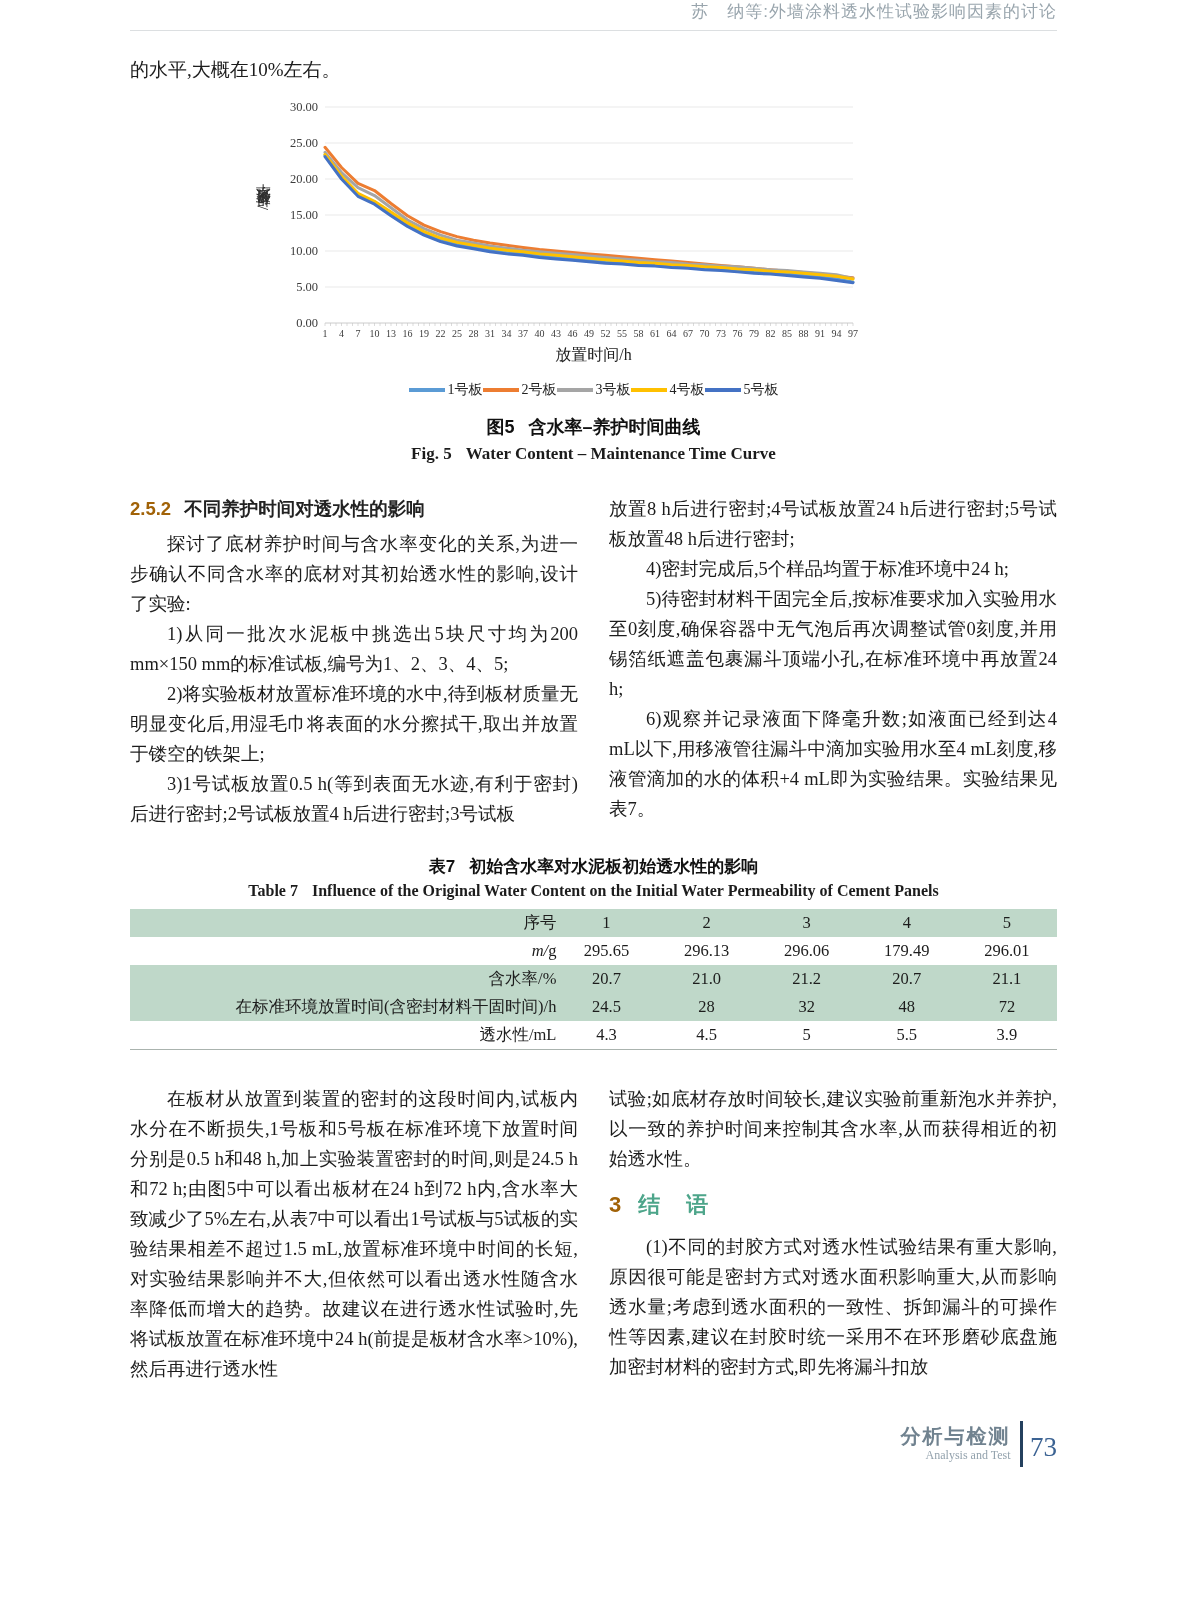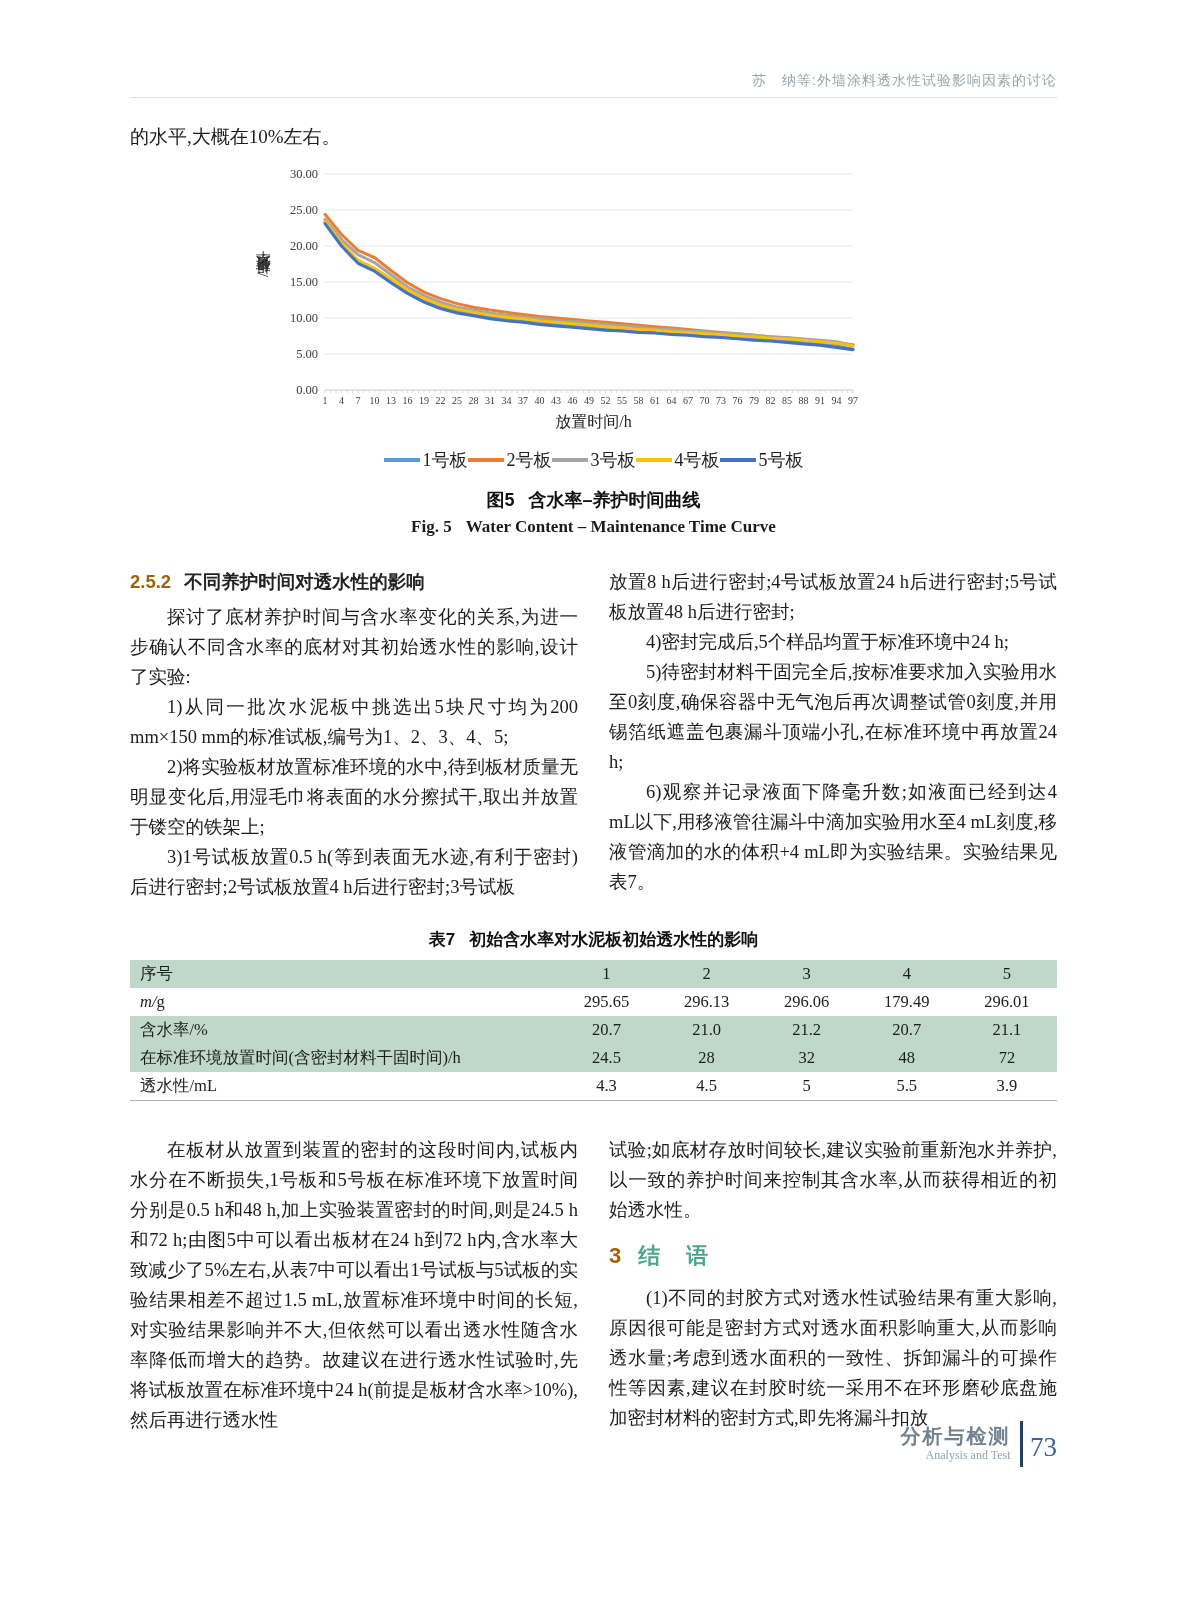--- a/index.html
+++ b/index.html
@@ -5,41 +5,41 @@
   html,body{margin:0;padding:0;}
   body{
     width:1187px;height:1600px;background:#ffffff;position:relative;
     font-family:"Liberation Serif","DejaVu Serif",serif;color:#1c1c1c;
     -webkit-font-smoothing:antialiased;
   }
   .page{padding:0 130px;}
 
   
   .running-head{
-    padding-top:72px;text-align:right;
+    text-align:right;
     font-family:"Liberation Sans","DejaVu Sans",sans-serif;
-    font-size:14px;color:#99a5ad;letter-spacing:1px;
+    font-size:17px;color:#99a5ad;letter-spacing:1px;
   }
   .head-rule{border:none;border-top:1.5px solid #dcdfe1;margin:7px 0 0;}
 
   .intro{font-size:19px;line-height:30px;margin:24px 0 0;}
 
   
   .chart-block{margin-top:10px;}
   .chart-flex{width:680px;margin:0 auto;display:flex;align-items:center;}
   .y-title{
     writing-mode:vertical-rl;transform:rotate(180deg);
     font-size:15px;color:#2f2f2f;letter-spacing:2px;height:220px;
     text-align:center;margin-bottom:30px;
   }
   .xtick{font-size:10px;fill:#3c3c3c;font-family:"Liberation Serif",serif;}
   .ytick{font-size:12.5px;fill:#3c3c3c;font-family:"Liberation Serif",serif;}
   .x-title{text-align:center;font-size:16px;margin-top:0px;color:#222;}
   .legend{display:flex;justify-content:center;margin-top:15px;}
-  .legend-item{display:flex;align-items:center;font-size:18px;color:#222;}
+  .legend-item{display:flex;align-items:center;font-size:14px;color:#222;}
   .legend-swatch{display:inline-block;width:36px;height:3.5px;margin-right:3px;}
   .fig-cap-zh{
     text-align:center;font-family:"Liberation Sans","DejaVu Sans",sans-serif;
     font-weight:bold;font-size:18px;margin-top:16px;color:#111;
   }
   .fig-cap-en{text-align:center;font-weight:bold;font-size:17px;margin-top:5px;}
   .cap-label{margin-right:14px;}
   .fig-cap-en .cap-label{}
 
   
@@ -67,21 +67,21 @@
   }
   .tab-cap-en{text-align:center;font-weight:bold;font-size:16px;margin-top:4px;}
   table.data-table{
     width:100%;border-collapse:collapse;margin-top:9px;
     border-bottom:1px solid #aab3ae;
   }
   .data-table td{
     font-size:16.5px;height:28px;padding:0;text-align:center;color:#1c1c1c;
     vertical-align:middle;
   }
-  .data-table td:first-child{text-align:left;padding-left:10px;width:46%;}
+  .data-table td:first-child{text-align:right;padding-left:10px;width:46%;}
   .data-table tr.green{background:#bfd8c9;}
   .data-table td.mg-label::first-letter{font-style:italic;}
 
   .lower-columns{margin-top:34px;}
 
   
   .footer{position:absolute;right:130px;top:1421px;display:flex;align-items:center;}
   .footer-text{text-align:right;}
   .f-zh{
     font-family:"Liberation Sans","DejaVu Sans",sans-serif;font-weight:bold;
@@ -302,20 +302,23 @@
       <p>4)密封完成后,5个样品均置于标准环境中24 h;</p>
       <p>5)待密封材料干固完全后,按标准要求加入实验用水至0刻度,确保容器中无气泡后再次调整试管0刻度,并用锡箔纸遮盖包裹漏斗顶端小孔,在标准环境中再放置24 h;</p>
       <p>6)观察并记录液面下降毫升数;如液面已经到达4 mL以下,用移液管往漏斗中滴加实验用水至4 mL刻度,移液管滴加的水的体积+4 mL即为实验结果。实验结果见表7。</p>
     </div>
   </div>
 
   <div class="table-block">
     <div class="tab-cap-zh">
       <span class="cap-label">表7</span><span>初始含水率对水泥板初始透水性的影响</span>
     </div>
+    <div class="tab-cap-en">
+      <span class="cap-label">Table 7</span><span>Influence of the Original Water Content on the Initial Water Permeability of Cement Panels</span>
+    </div>
     <table class="data-table">
       <tbody id="table7-body">
           <tr class="green">
             <td>序号</td>
             <td>1</td>
             <td>2</td>
             <td>3</td>
             <td>4</td>
             <td>5</td>
           </tr>

